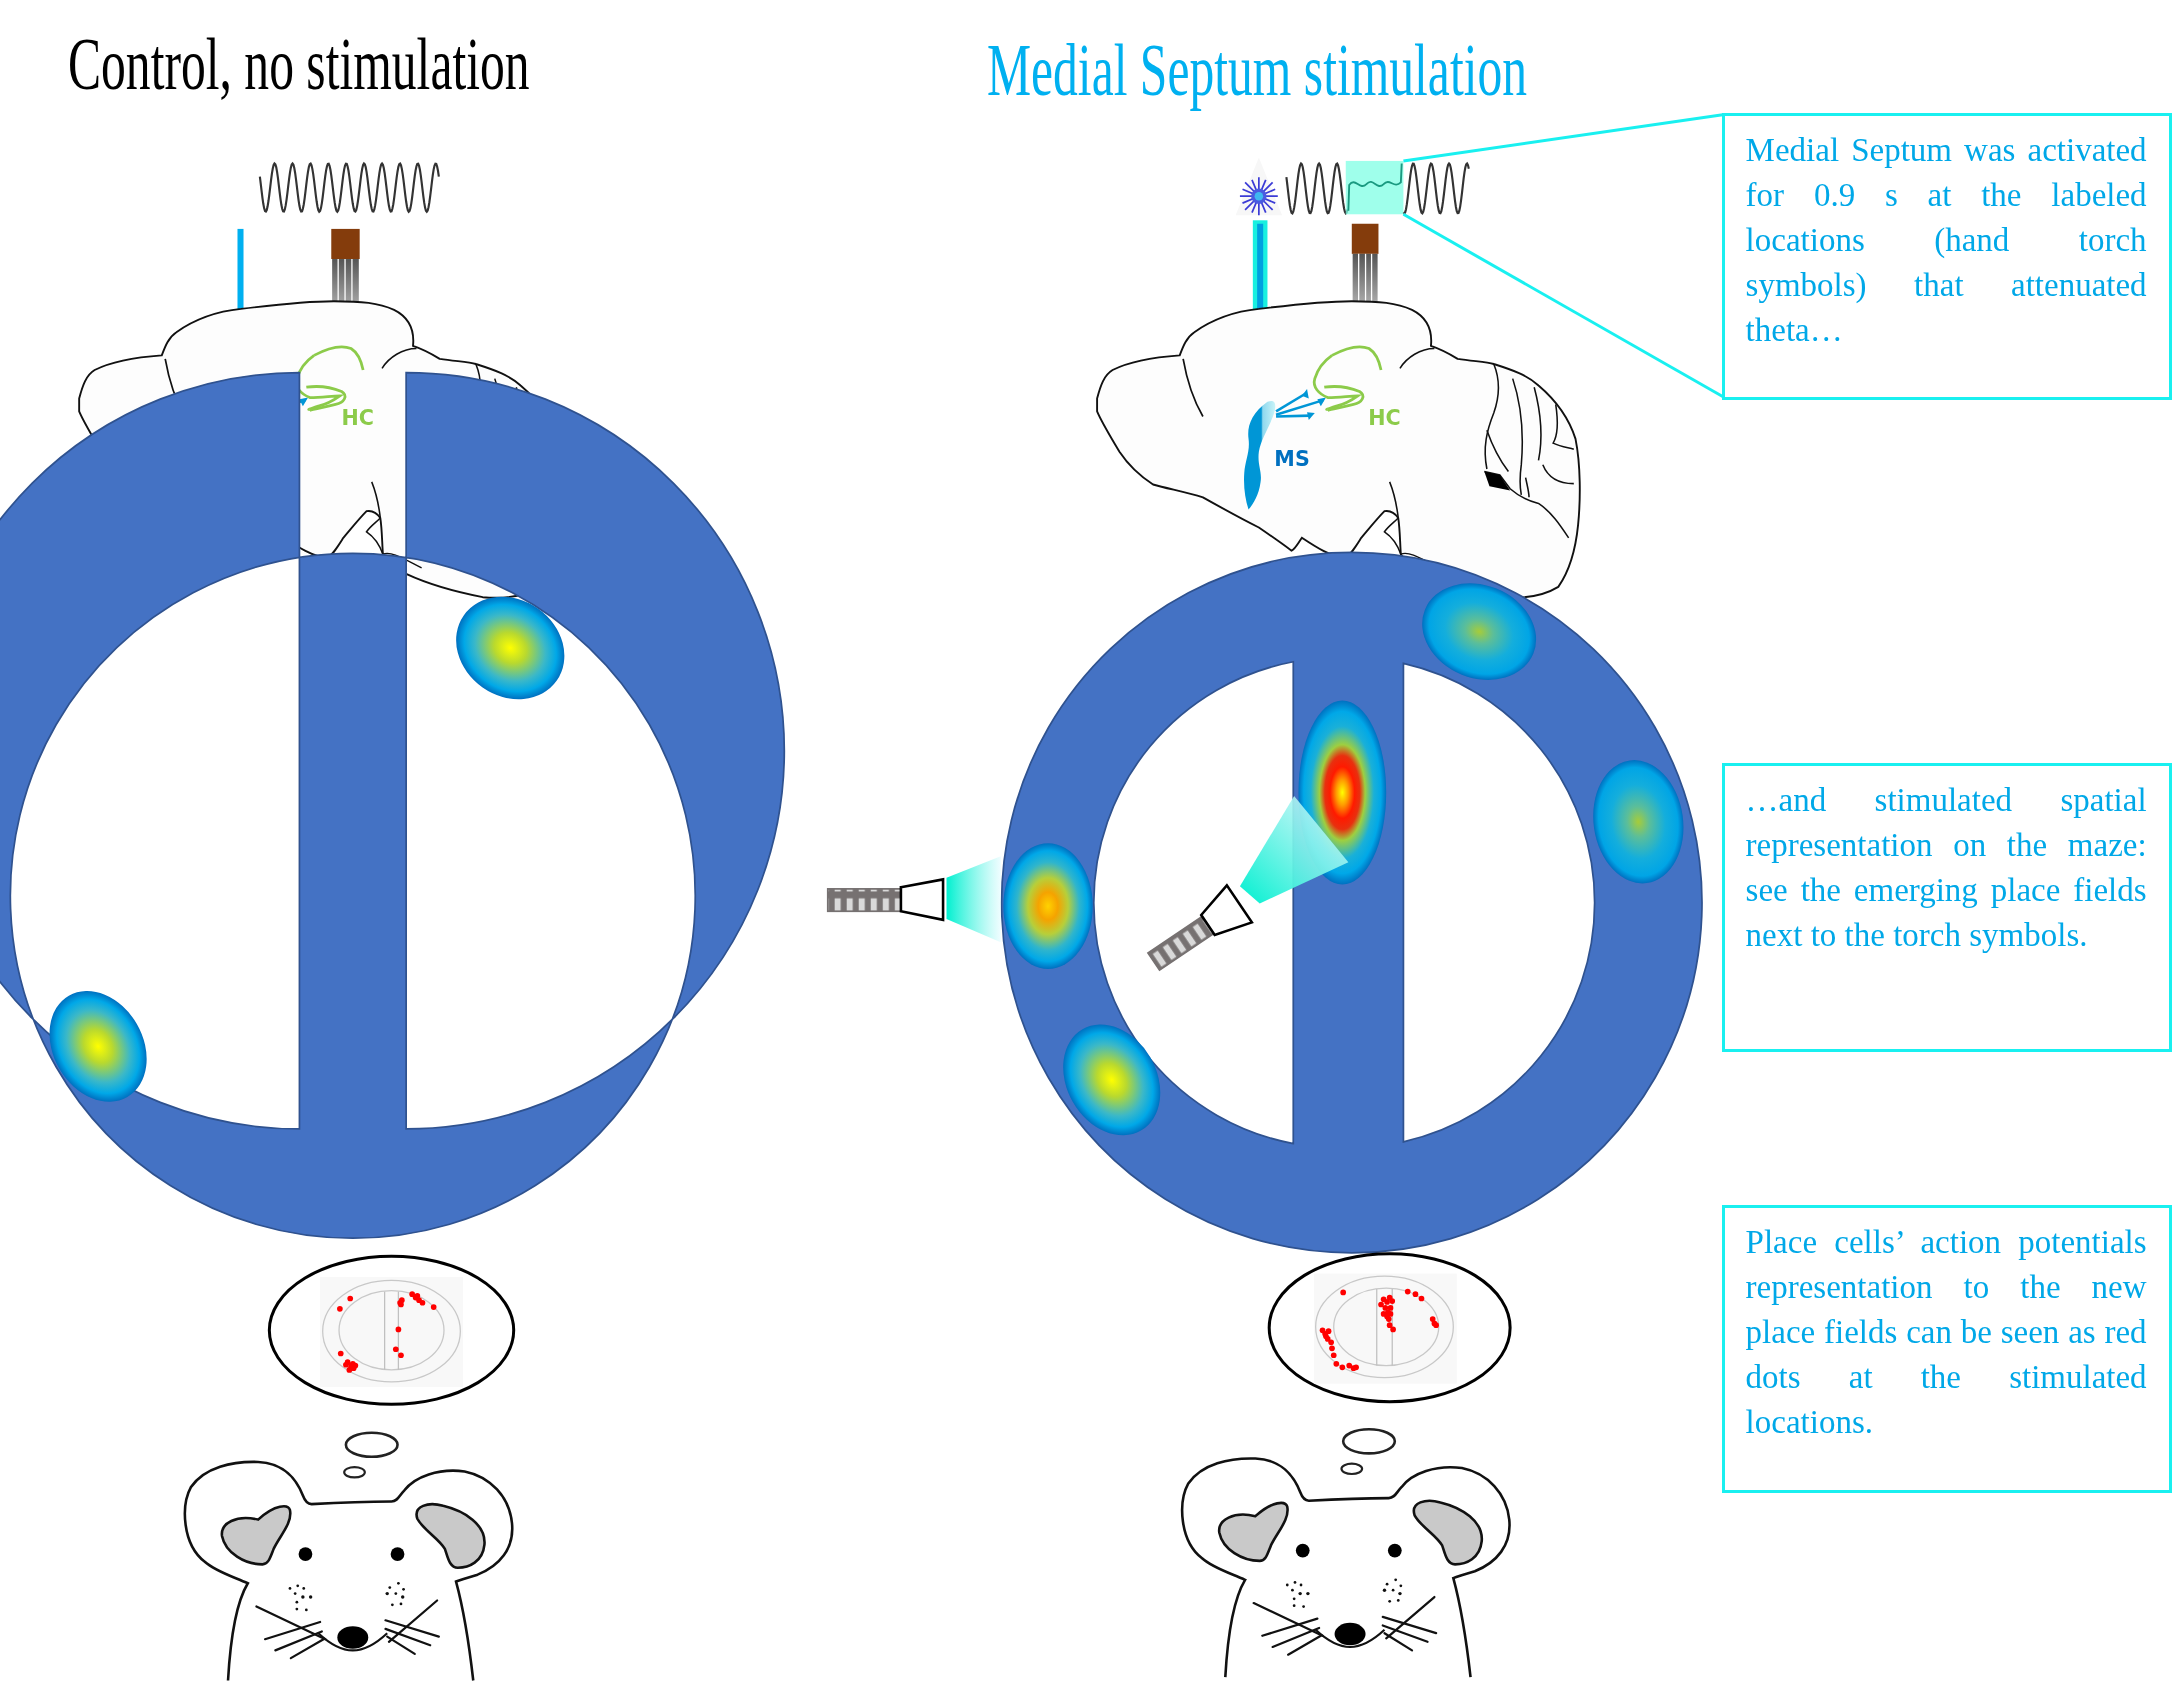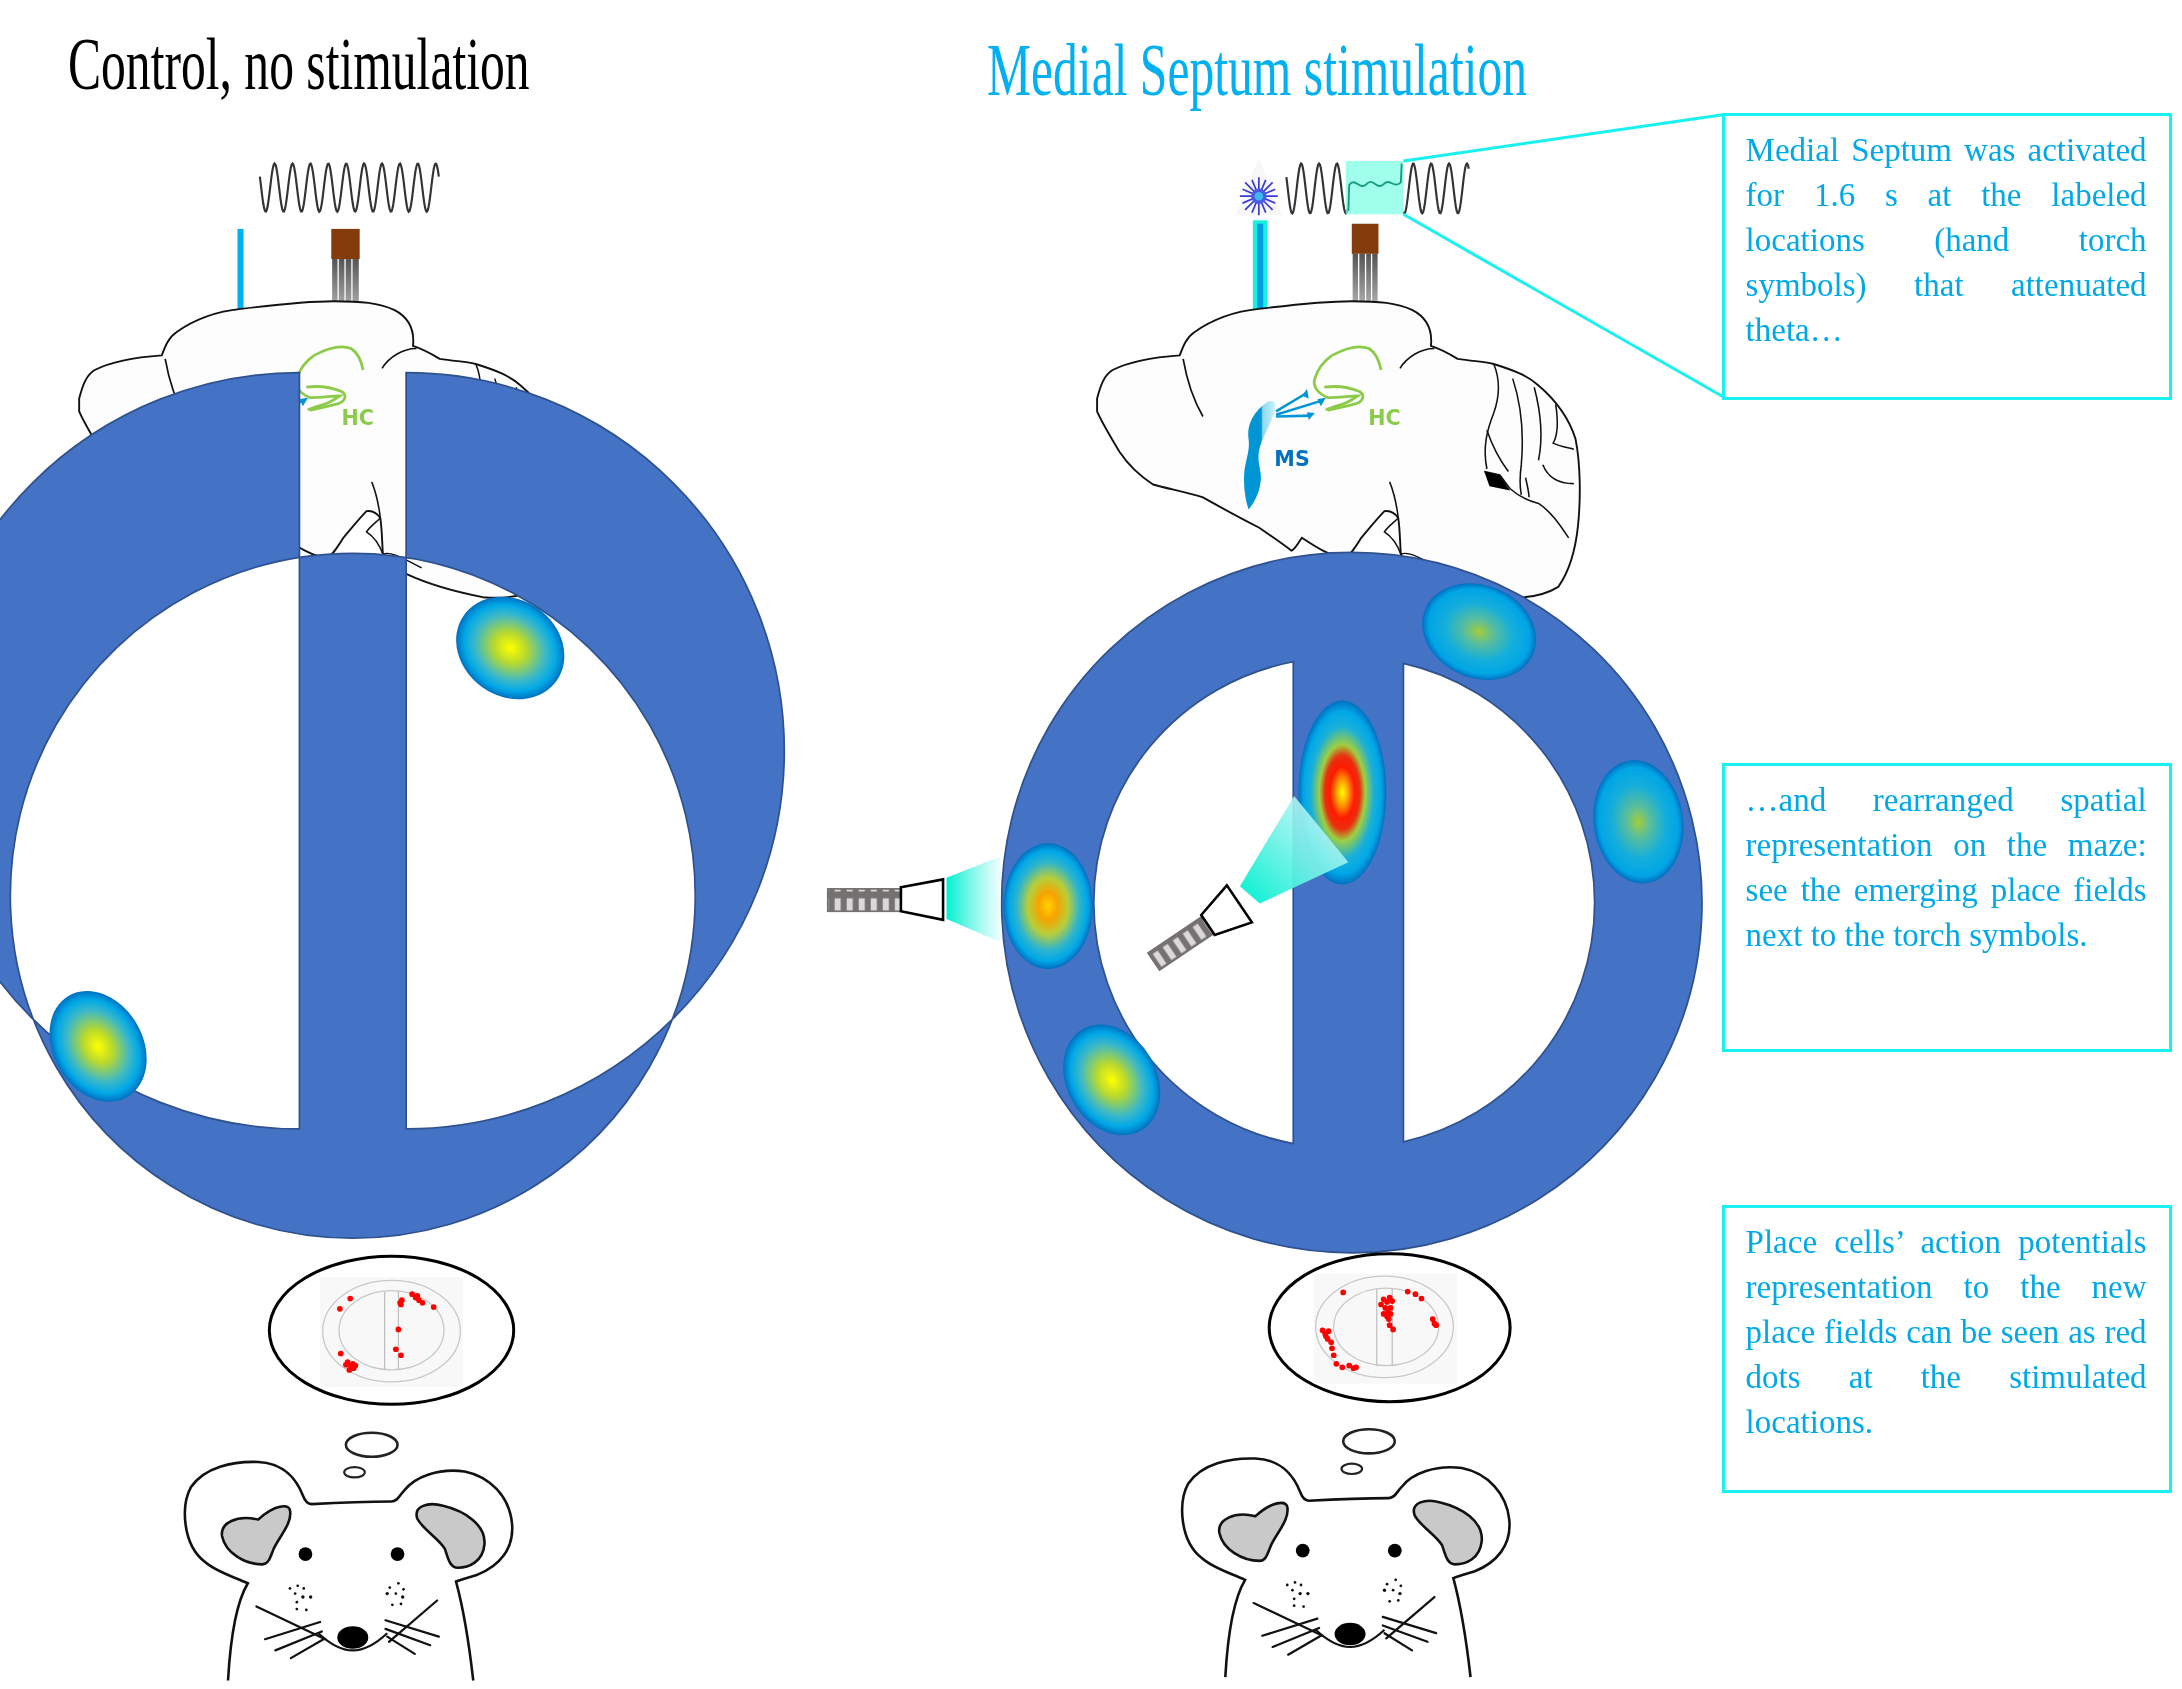--- a/index.html
+++ b/index.html
@@ -331,21 +331,21 @@
       <line x1="508" y1="1860" x2="452" y2="1908"></line>
       <line x1="448" y1="1883" x2="510" y2="1902"></line>
       <line x1="448" y1="1893" x2="500" y2="1912"></line>
       <line x1="450" y1="1902" x2="482" y2="1922"></line>
     </g>
   </g>
   <use href="#mouse-control" transform="translate(1159 -4)"></use>
 </svg>
 
 <div class="callout" style="left:1722px; top:113px; width:450px; height:287px;">
-  <span>Medial Septum was activated for 1.6 s at the labeled locations (hand torch symbols) that attenuated theta…</span>
+  <span>Medial Septum was activated for 0.9 s at the labeled locations (hand torch symbols) that attenuated theta…</span>
 </div>
 <div class="callout" style="left:1722px; top:763px; width:450px; height:289px;">
-  <span>…and rearranged spatial representation on the maze: see the emerging place fields next to the torch symbols.</span>
+  <span>…and stimulated spatial representation on the maze: see the emerging place fields next to the torch symbols.</span>
 </div>
 <div class="callout" style="left:1722px; top:1205px; width:450px; height:288px;">
   <span>Place cells’ action potentials representation to the new place fields can be seen as red dots at the stimulated locations.</span>
 </div>
 
 
 </body></html>

